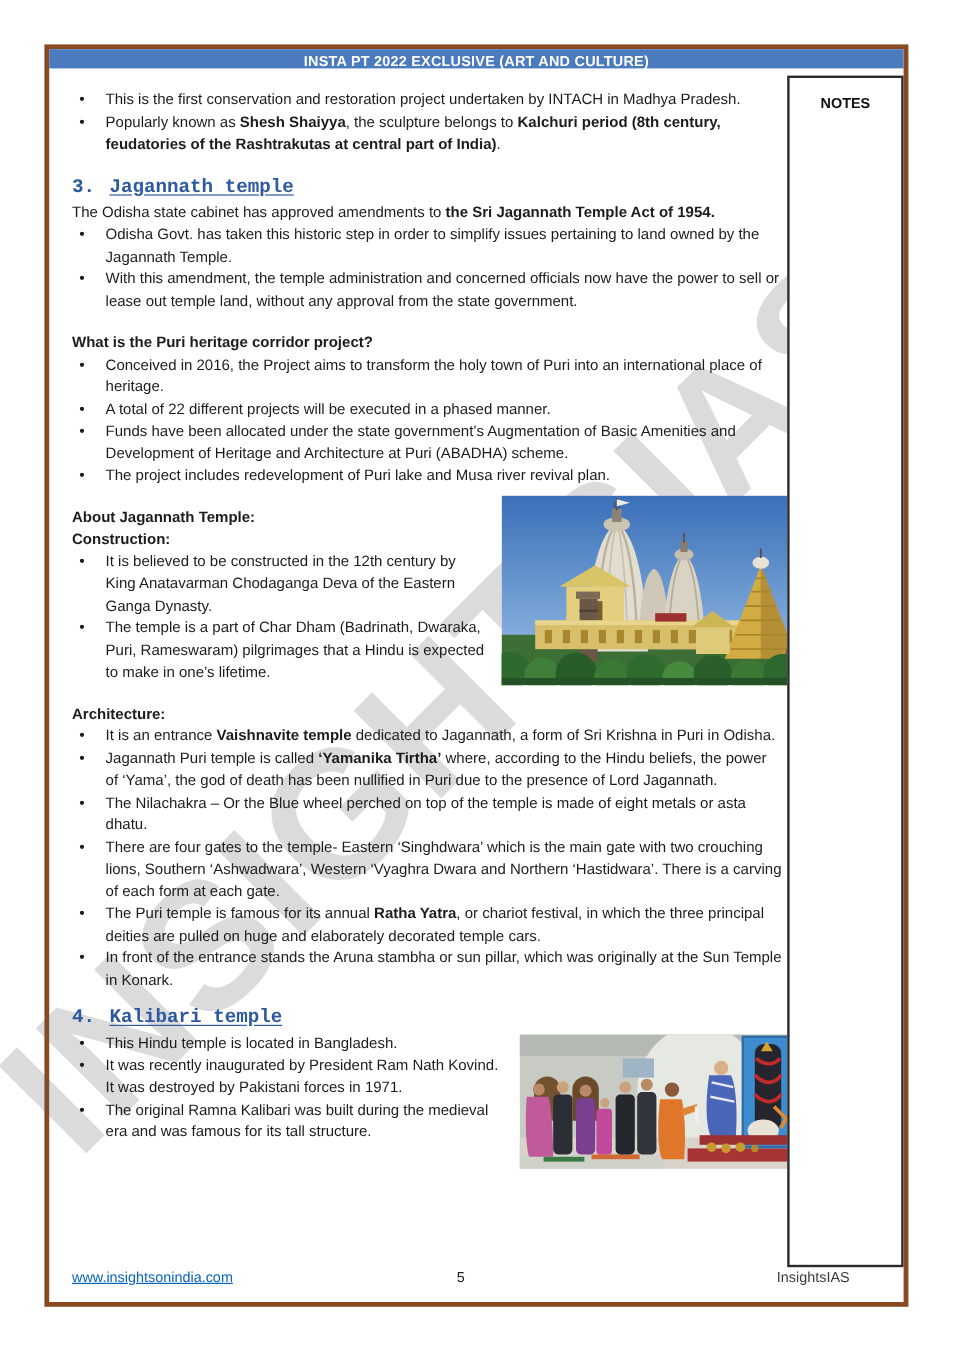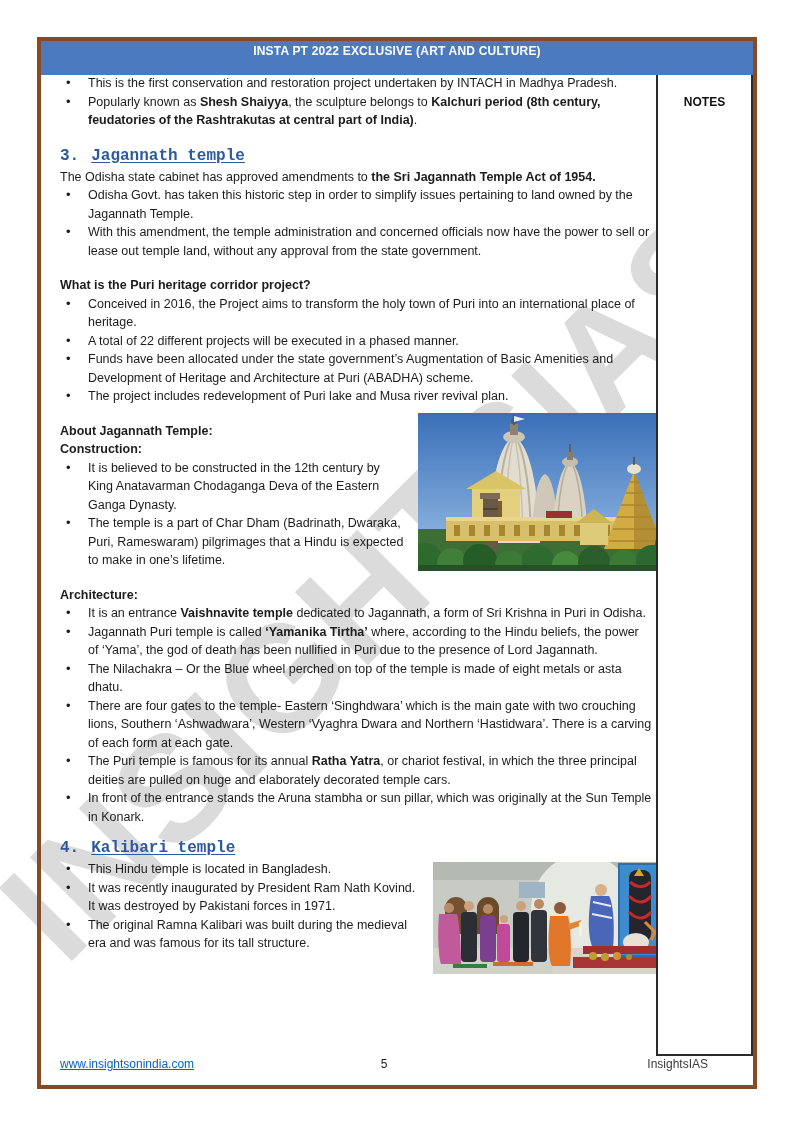--- a/index.html
+++ b/index.html
@@ -4,34 +4,34 @@
 <style>
   html,body{margin:0;padding:0;}
   body{
     width:794px;height:1123px;position:relative;background:#ffffff;
     font-family:"Liberation Sans", sans-serif;color:#1c1c1c;overflow:hidden;
   }
   
   .page-frame{position:absolute;left:37px;top:37px;width:712px;height:1044px;border:4px solid #8a4a21;background:#fff;}
   
   .header-bar{
-    position:absolute;left:41px;top:41px;width:712px;height:34px;background:#4b7bbe;
+    position:absolute;left:41px;top:41px;width:712px;height:16px;background:#4b7bbe;
     color:#fff;font-size:12px;font-weight:bold;text-align:center;line-height:21px;letter-spacing:.2px;z-index:3;
   }
   
   .watermark{
     position:absolute;left:375px;top:585px;transform:translate(-50%,-50%) rotate(-45deg);
     font-size:150px;font-weight:bold;color:rgba(92,92,92,0.22);white-space:nowrap;z-index:0;letter-spacing:2px;
   }
   
   .notes-box{
     position:absolute;left:656px;top:63px;width:97px;height:993px;box-sizing:border-box;
     border:2px solid #2b2b2b;background:#fff;z-index:2;text-align:center;
   }
-  .notes-label{font-size:12px;font-weight:bold;margin-top:30px;color:#111;}
+  .notes-label{font-size:12px;font-weight:bold;margin-top:14px;color:#111;}
   
   .content{position:absolute;left:60px;top:74px;width:592px;z-index:1;font-size:12.5px;line-height:18.5px;}
   ul.blist{margin:0;padding:0;list-style:none;}
   ul.blist li{position:relative;padding-left:28px;}
   ul.blist li::before{content:"•";position:absolute;left:6px;top:0;font-size:13px;color:#1c1c1c;}
   .sec-heading{margin:16px 0 2px 0;font-size:16px;line-height:20px;font-weight:bold;color:#2d5a9e;font-family:Liberation Mono, monospace;}
   .sec-heading .h-num{margin-right:12px;}
   .sec-heading .h-title{text-decoration:underline;text-underline-offset:2px;}
   .bold-line{font-weight:bold;}
   .mt-gap{margin-top:16px;}

